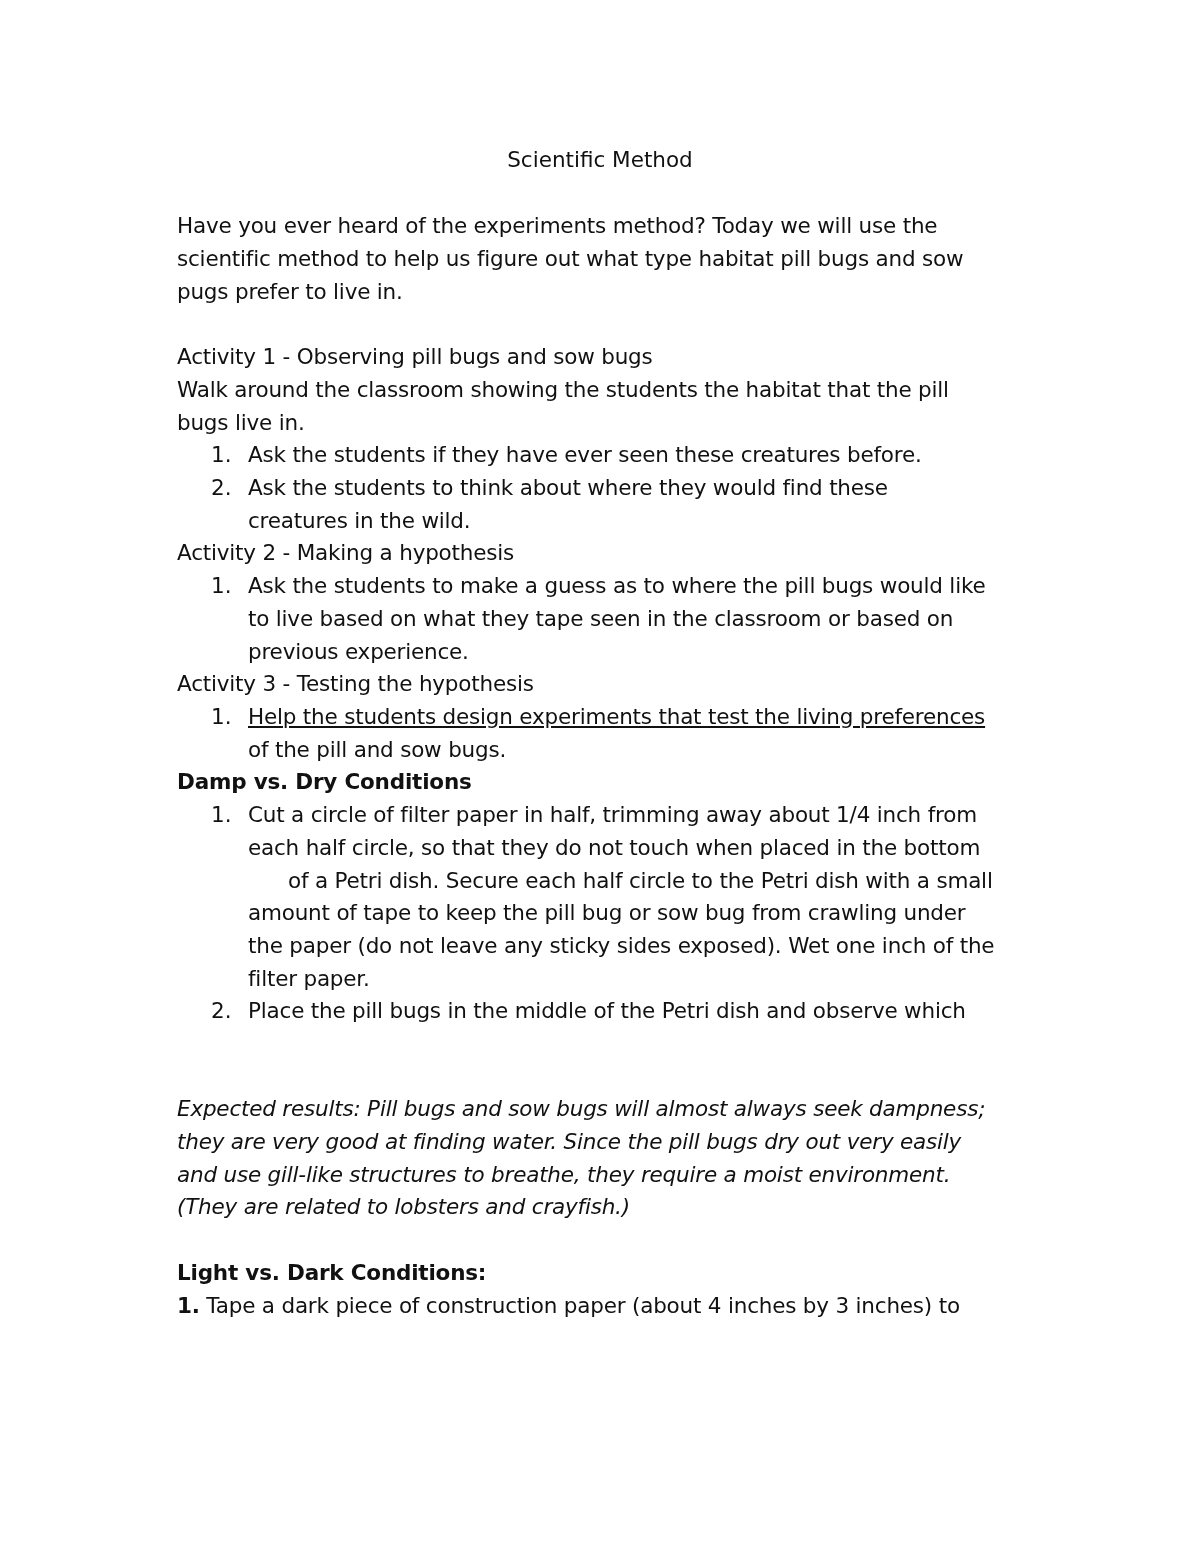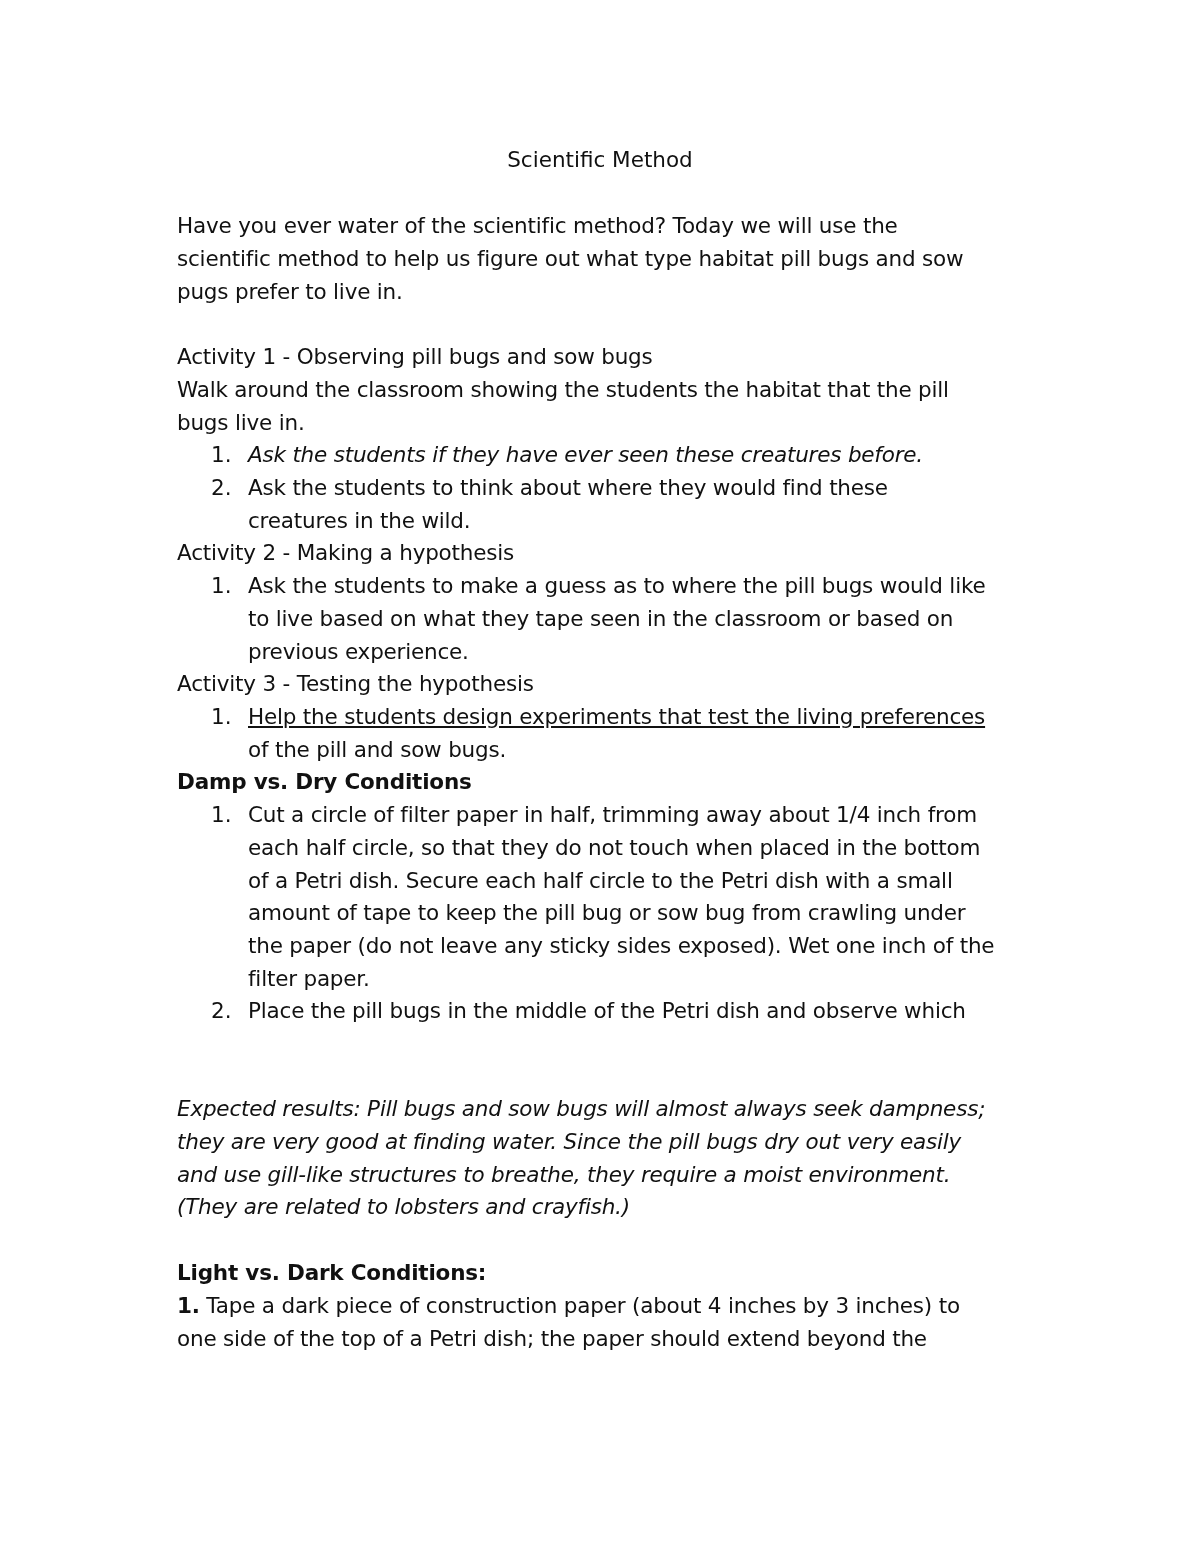--- a/index.html
+++ b/index.html
@@ -49,62 +49,61 @@
     .bold { font-weight: bold; }
     .italic { font-style: italic; }
   </style>
 </head>
 <body>
 
 <div class="page">
 
   <div class="title">Scientific Method</div>
 
-  <div class="line" style="top:209px;">Have you ever water of the scientific method?  Today we will use the</div>
+  <div class="line" style="top:209px;">Have you ever heard of the experiments method?  Today we will use the</div>
   <div class="line" style="top:242px;">scientific method to help us figure out what type habitat pill bugs and sow</div>
   <div class="line" style="top:275px;">pugs prefer to live in.</div>
 
   <div class="line" style="top:340px;">Activity 1 - Observing pill bugs and sow bugs</div>
   <div class="line" style="top:373px;">Walk around the classroom showing the students the habitat that the pill</div>
   <div class="line" style="top:406px;">bugs live in.</div>
 
   <div class="num" style="top:438px;">1.</div>
-  <div class="line indent" style="top:438px;font-style:italic;">Ask the students if they have ever seen these creatures before.</div>
+  <div class="line indent" style="top:438px;">Ask the students if they have ever seen these creatures before.</div>
 
   <div class="num" style="top:471px;">2.</div>
   <div class="line indent" style="top:471px;">Ask the students to think about where they would find these</div>
   <div class="line indent" style="top:504px;">creatures in the wild.</div>
 
   <div class="line" style="top:536px;">Activity 2 - Making a hypothesis</div>
   <div class="num" style="top:569px;">1.</div>
   <div class="line indent" style="top:569px;">Ask the students to make a guess as to where the pill bugs would like</div>
   <div class="line indent" style="top:602px;">to live based on what they tape seen in the classroom or based on</div>
   <div class="line indent" style="top:635px;">previous experience.</div>
 
   <div class="line" style="top:667px;">Activity 3 - Testing the hypothesis</div>
   <div class="num" style="top:700px;">1.</div>
   <div class="line indent" style="top:700px;text-decoration:underline;">Help the students design experiments that test the living preferences</div>
   <div class="line indent" style="top:733px;text-align:center;">of the pill and sow bugs.</div>
 
   <div class="line bold" style="top:765px;">Damp vs. Dry Conditions</div>
   <div class="num" style="top:798px;">1.</div>
   <div class="line indent" style="top:798px;">Cut a circle of filter paper in half, trimming away about 1/4 inch from</div>
   <div class="line indent" style="top:831px;">each half circle, so that they do not touch when placed in the bottom</div>
-  <div class="line indent" style="top:864px;">of a Petri dish. Secure each half circle to the Petri dish with a small</div>
+  <div class="line indent" style="top:864px;margin-left:40px;">of a Petri dish. Secure each half circle to the Petri dish with a small</div>
   <div class="line indent" style="top:896px;">amount of tape to keep the pill bug or sow bug from crawling under</div>
   <div class="line indent" style="top:929px;">the paper (do not leave any sticky sides exposed). Wet one inch of the</div>
   <div class="line indent" style="top:962px;">filter paper.</div>
 
   <div class="num" style="top:994px;">2.</div>
   <div class="line indent" style="top:994px;">Place the pill bugs in the middle of the Petri dish and observe which</div>
 
   <div class="line italic" style="top:1092px;">Expected results: Pill bugs and sow bugs will almost always seek dampness;</div>
   <div class="line italic" style="top:1125px;text-align:center;">they are very good at finding water. Since the pill bugs dry out very easily</div>
   <div class="line italic" style="top:1158px;">and use gill-like structures to breathe, they require a moist environment.</div>
   <div class="line italic" style="top:1190px;">(They are related to lobsters and crayfish.)</div>
 
   <div class="line bold" style="top:1256px;">Light vs. Dark Conditions:</div>
   <div class="line" style="top:1289px;">
     <span class="bold">1.</span><span> Tape a dark piece of construction paper (about 4 inches by 3 inches) to</span>
   </div>
-  <div class="line" style="top:1322px;">one side of the top of a Petri dish; the paper should extend beyond the</div>
 
 </div>
 
 </body></html>

